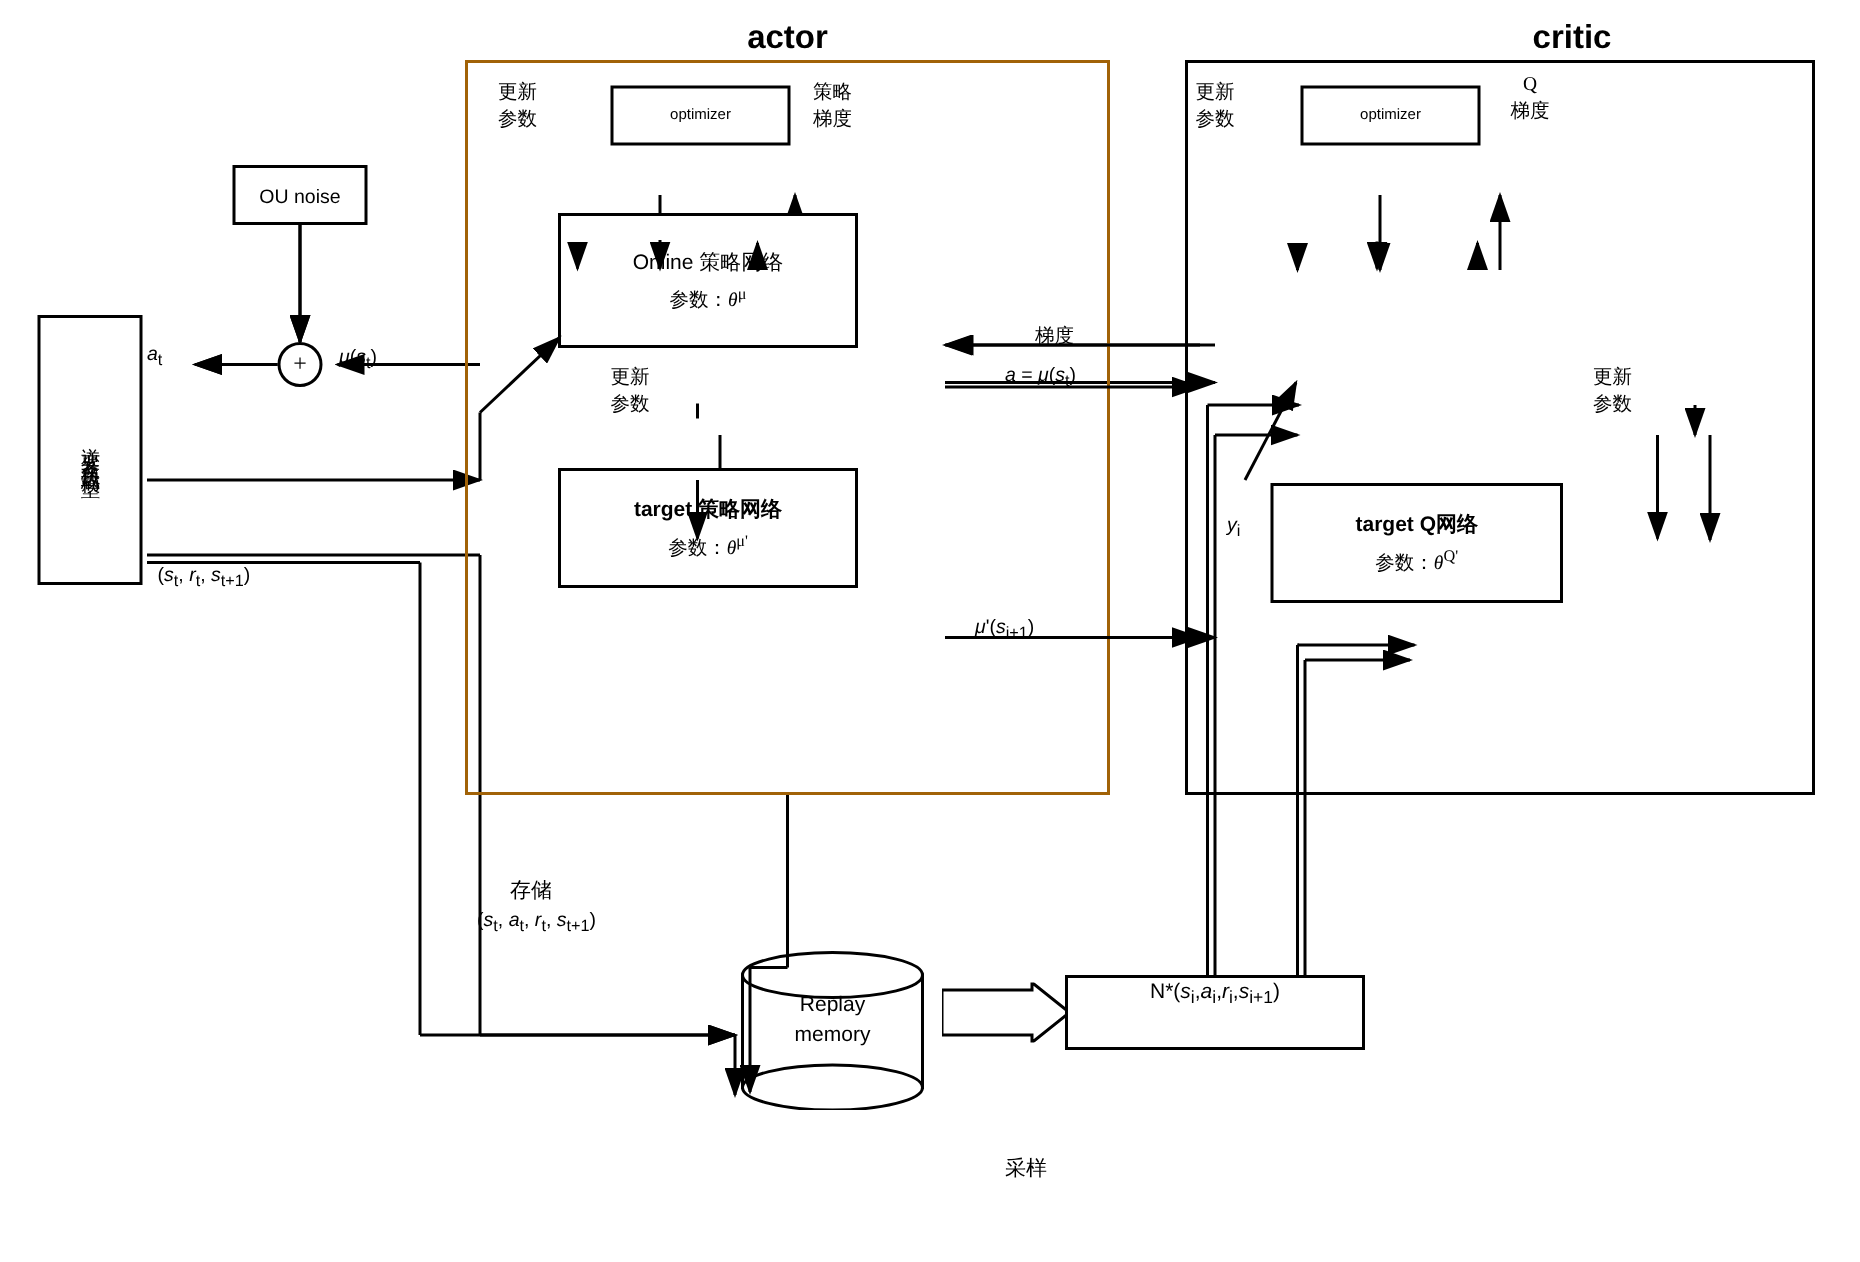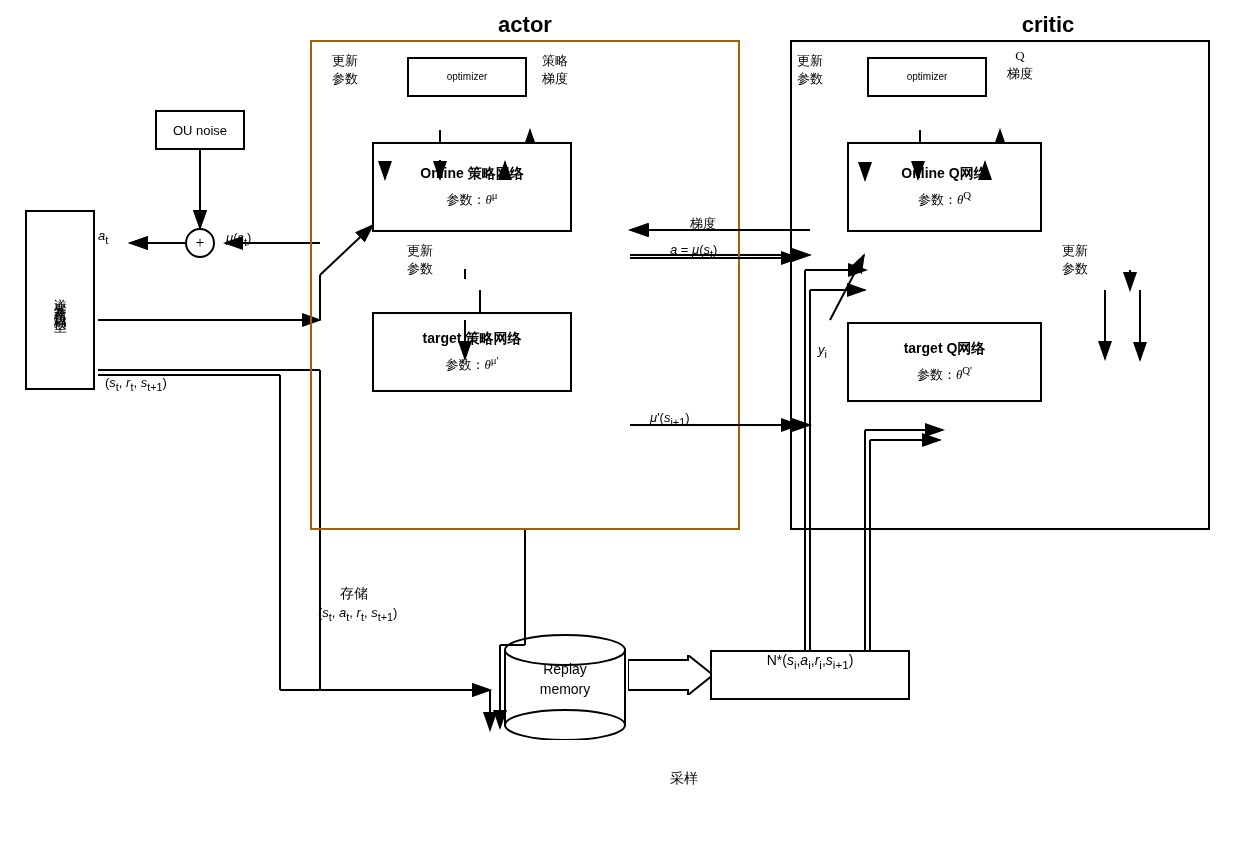--- a/index.html
+++ b/index.html
@@ -132,21 +132,21 @@
       top: 0;
       left: 0;
       width: 1220px;
       height: 820px;
       pointer-events: none;
     }
 
     
     .cylinder-wrapper {
       position: absolute;
-      left: 490px;
+      left: 480px;
       top: 620px;
       width: 130px;
       height: 110px;
       text-decoration: underline;
     }
 
     .cylinder-wrapper svg {
       width: 100%;
       height: 100%;
     }
@@ -260,21 +260,21 @@
 
     <div style="position:absolute; left:20px; top:10px; text-align:center; font-size:13px; line-height:1.4;">
       更新<br>参数
     </div>
 
     <div style="position:absolute; left:230px; top:10px; text-align:right; font-size:13px; line-height:1.4;">
       策略<br>梯度
     </div>
 
     <div class="net-box" style="left:60px; top:100px; width:200px; height:90px;">
-      <div style="font-weight:bold; font-size:14px; font-family:Arial,sans-serif;">Online 策略网络</div>
+      <div style="font-weight:normal; font-size:14px; font-family:Arial,sans-serif;">Online 策略网络</div>
       <div style="font-size:13px; margin-top:4px;">参数：<em>θ</em><sup>μ</sup></div>
     </div>
 
     <div style="position:absolute; left:95px; top:200px; text-align:center; font-size:13px; line-height:1.4;">
       更新<br>参数
     </div>
 
     <div class="net-box" style="left:60px; top:270px; width:200px; height:80px;">
       <div style="font-weight:bold; font-size:14px; font-family:Arial,sans-serif;">target 策略网络</div>
       <div style="font-size:13px; margin-top:4px;">参数：<em>θ</em><sup>μ'</sup></div>
@@ -305,24 +305,20 @@
     </div>
 
     <div style="position:absolute; left:5px; top:10px; text-align:center; font-size:13px; line-height:1.4;">
       更新<br>参数
     </div>
 
     <div style="position:absolute; left:215px; top:5px; text-align:center; font-size:13px; line-height:1.4;">
       Q<br>梯度
     </div>
 
-    <div class="net-box" style="left:55px; top:100px; width:195px; height:90px;">
-      <div style="font-weight:bold; font-size:14px; font-family:Arial,sans-serif;">Online Q网络</div>
-      <div style="font-size:13px; margin-top:4px;">参数：<em>θ</em><sup>Q</sup></div>
-    </div>
 
     <div style="position:absolute; left:270px; top:200px; text-align:center; font-size:13px; line-height:1.4;">
       更新<br>参数
     </div>
 
     <div class="net-box" style="left:55px; top:280px; width:195px; height:80px;">
       <div style="font-weight:bold; font-size:14px; font-family:Arial,sans-serif;">target Q网络</div>
       <div style="font-size:13px; margin-top:4px;">参数：<em>θ</em><sup>Q'</sup></div>
     </div>
   </div>

